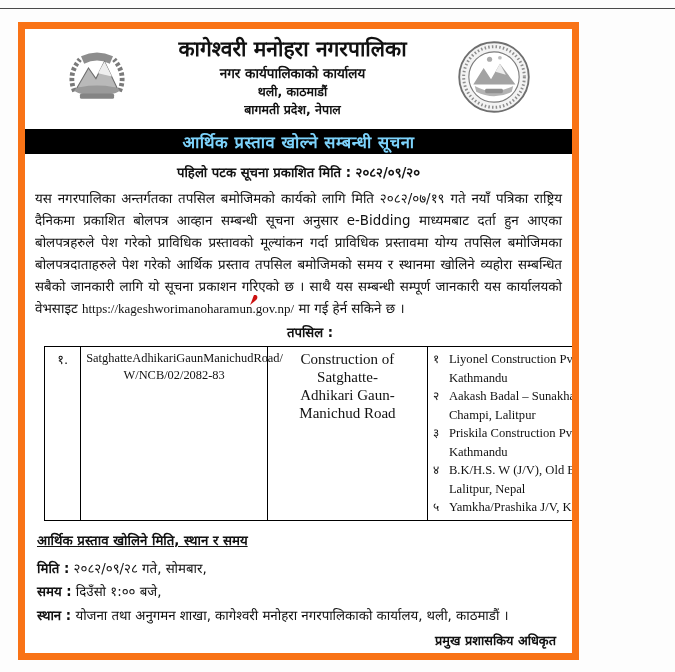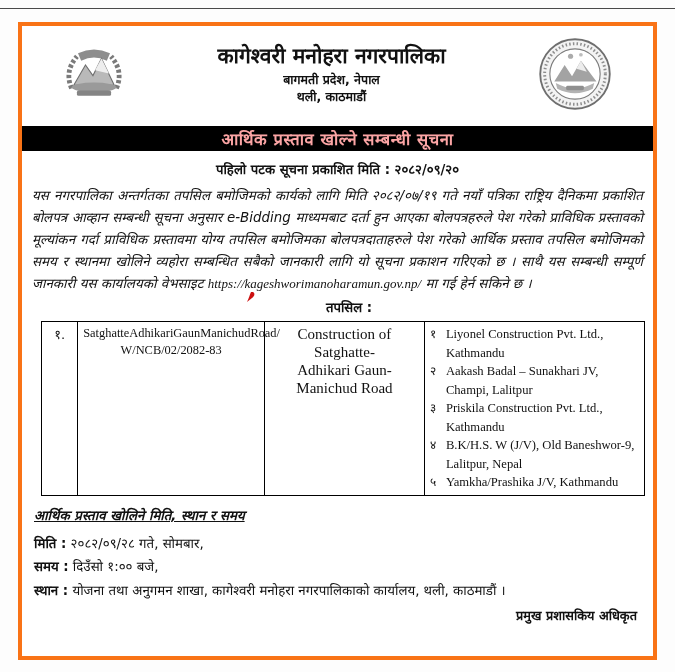--- a/index.html
+++ b/index.html
@@ -1,50 +1,50 @@
 <!DOCTYPE html>
 <html><head>
 <meta charset="utf-8">
 <style>
   html,body{margin:0;padding:0;background:#fdfdfd;}
   body{width:675px;height:672px;position:relative;font-family:"DejaVu Sans",sans-serif;color:#111;}
   .top-rule{position:absolute;top:8px;left:0;width:675px;height:1px;background:#4a4a4a;}
-  .doc{position:absolute;top:22px;left:18px;width:639px;height:638px;box-sizing:border-box;
-       border:4px solid #f97316;background:#fff;overflow:hidden;}
+  .doc{position:absolute;top:22px;left:18px;width:561px;height:638px;box-sizing:border-box;
+       border:7px solid #f97316;background:#fff;overflow:hidden;}
   
   .header{height:100px;display:flex;align-items:center;padding:0 40px;box-sizing:border-box;}
   .logo{flex:0 0 auto;}
   .header-center{flex:1 1 auto;text-align:center;line-height:1.05;}
   .muni-title{font-size:21px;font-weight:bold;margin-bottom:6px;}
   .office-line{font-size:13.5px;font-weight:bold;margin-bottom:5px;}
   .addr-line{font-size:12.5px;font-weight:bold;margin-bottom:4px;}
   
-  .banner{height:25px;background:#000;color:#fca5a5;display:flex;align-items:center;justify-content:center;
+  .banner{height:25px;background:#000;color:#7dd3fc;display:flex;align-items:center;justify-content:center;
           font-size:16.5px;font-weight:bold;letter-spacing:.5px;}
   
   .pub-line{text-align:center;font-weight:bold;font-size:13.2px;margin-top:9px;}
-  .body-par{margin:7px 10px 0 10px;font-size:13.4px;line-height:22px;text-align:justify;font-style:italic;}
+  .body-par{margin:7px 10px 0 10px;font-size:13.4px;line-height:22px;text-align:justify;}
   .latin{font-family:"Liberation Serif",serif;font-size:13px;}
   .tapasil{text-align:center;font-weight:bold;font-size:13.2px;margin-top:3px;margin-left:23px;}
   .red-mark{position:absolute;left:224px;top:262px;width:10px;height:12px;}
   
   table.detail{border-collapse:collapse;margin:5px 13px 0 19px;width:604px;table-layout:fixed;}
   table.detail th,table.detail td{border:1px solid #000;padding:3px 5px;box-sizing:border-box;}
   table.detail th{font-size:12.6px;font-weight:bold;text-align:center;vertical-align:middle;height:48px;}
   .col-sn{width:6%;} .col-contract{width:31%;} .col-project{width:26.5%;} .col-bidders{width:36.5%;}
   td.cell-sn{vertical-align:top;text-align:center;font-size:13px;padding-top:22px;height:166px;}
   td.cell-contract{vertical-align:top;text-align:center;font-family:"Liberation Serif",serif;font-size:12.4px;line-height:17px;padding-top:6px;}
   td.cell-project{vertical-align:top;text-align:center;font-family:"Liberation Serif",serif;font-size:15px;line-height:18px;padding-top:6px;}
   td.cell-bidders{vertical-align:top;padding-top:4px;}
   .bidder{display:flex;font-family:"Liberation Serif",serif;font-size:12.6px;line-height:18.5px;}
   .bidder-no{flex:0 0 16px;font-family:"DejaVu Sans",sans-serif;font-size:12px;}
   .bidder-name{flex:1 1 auto;}
   
   .opening{margin:10px 12px 0 12px;font-size:13.3px;}
-  .opening-heading{font-weight:bold;text-decoration:underline;margin-bottom:8px;font-size:13.3px;font-style:italic;}
+  .opening-heading{font-weight:bold;text-decoration:underline;margin-bottom:8px;font-size:13.3px;}
   .info-line{line-height:23.5px;}
   .info-label{font-weight:bold;}
   .signatory{text-align:right;margin:4px 16px 0 0;font-weight:bold;font-size:12.8px;}
 </style>
 </head>
 <body>
 
 <div class="top-rule"></div>
 
 <div class="doc">
@@ -56,22 +56,23 @@
         <path d="M102 82 Q116 50 92 22" stroke="#7a7a7a" stroke-width="9" fill="none" stroke-dasharray="6 4"></path>
         <path d="M30 16 Q60 2 90 16 L84 30 Q60 18 36 30 Z" fill="#8d8d8d"></path>
         <path d="M22 76 L44 38 L58 58 L74 26 L98 76 Z" fill="#b9b9b9" stroke="#6e6e6e" stroke-width="2"></path>
         <path d="M62 48 L74 26 L88 54 Z" fill="#eeeeee"></path>
         <ellipse cx="60" cy="80" rx="42" ry="9" fill="#9a9a9a"></ellipse>
         <rect x="28" y="86" width="64" height="10" rx="3" fill="#848484"></rect>
       </svg>
     </span>
     <div class="header-center">
       <div class="muni-title">कागेश्वरी मनोहरा नगरपालिका</div>
+      <div class="office-line">नगर कार्यपालिकाको कार्यालय</div>
+      <div class="addr-line">थली, काठमाडौं</div>
       <div class="addr-line">बागमती प्रदेश, नेपाल</div>
-      <div class="addr-line">थली, काठमाडौं</div>
     </div>
     <span class="logo">
       <svg width="76" height="74" viewBox="0 0 100 100">
         <circle cx="50" cy="50" r="47" fill="#f3f3f3" stroke="#6f6f6f" stroke-width="2.5"></circle>
         <circle cx="50" cy="50" r="41" fill="none" stroke="#8d8d8d" stroke-width="4" stroke-dasharray="2 3"></circle>
         <circle cx="50" cy="50" r="34" fill="#ffffff" stroke="#7c7c7c" stroke-width="1.5"></circle>
         <path d="M22 60 L36 38 L46 53 L58 32 L79 60 Z" fill="#a3a3a3"></path>
         <path d="M52 43 L58 32 L66 47 Z" fill="#ededed"></path>
         <circle cx="44" cy="26" r="3.5" fill="#ababab"></circle>
         <circle cx="58" cy="24" r="2.5" fill="#bdbdbd"></circle>

